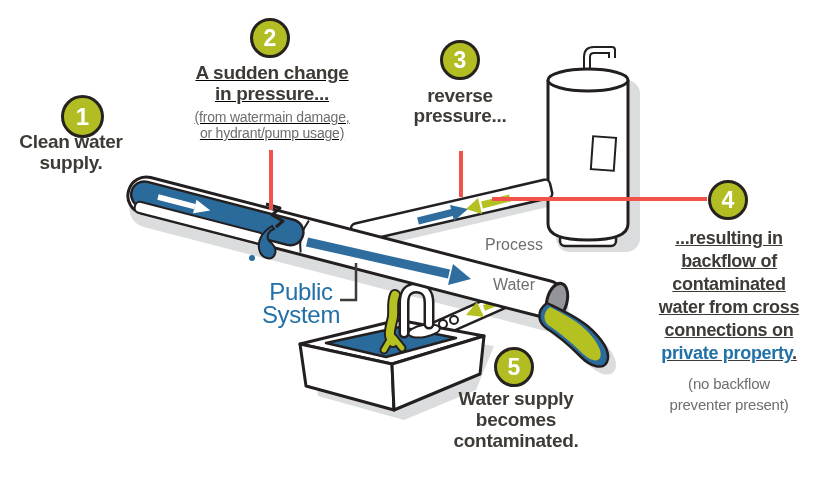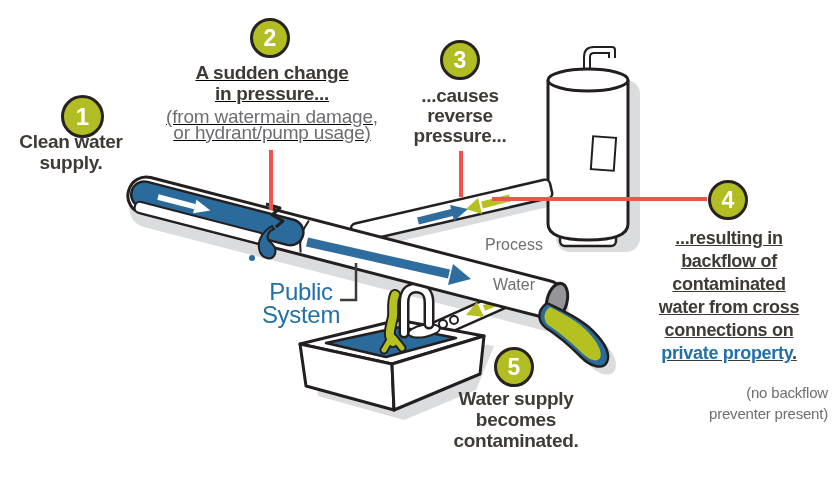--- a/index.html
+++ b/index.html
@@ -11,22 +11,22 @@
   .badge{
     position:absolute;width:40px;height:40px;border-radius:50%;
     background:#b2bd23;border:3px solid #26221d;box-sizing:border-box;
     display:flex;align-items:center;justify-content:center;
     color:#ffffff;font-weight:bold;font-size:23px;z-index:6;
   }
   .badge.big{width:43px;height:43px;font-size:24px;}
   .txt{position:absolute;text-align:center;z-index:5;}
   .step-title{font-weight:bold;color:#3e3a36;font-size:19px;line-height:21px;letter-spacing:-0.3px;}
   .step-title.small{font-size:18px;line-height:23px;text-decoration:underline;}
-  .step-sub{color:#6d6e71;font-size:19px;line-height:16px;margin-top:5px;letter-spacing:-0.2px;}
-  .step-sub.four{font-size:15px;line-height:21px;margin-top:17px;text-align:right;}
+  .step-sub{color:#6d6e71;font-size:14px;line-height:16px;margin-top:5px;letter-spacing:-0.2px;}
+  .step-sub.four{font-size:15px;line-height:21px;margin-top:8px;}
   .blue-text{color:#2270a8;}
   .label-blue{font-weight:normal;color:#2270a8;font-size:24px;line-height:23px;letter-spacing:-0.3px;}
   .label-gray{color:#6d6e71;font-size:16px;line-height:20px;margin-top:20px;}
 </style>
 </head>
 <body>
 
 <div class="canvas">
 
   <svg width="840" height="480" viewBox="0 0 840 480">
@@ -152,21 +152,20 @@
   <div class="txt" style="left:160px;top:62px;width:224px;text-decoration:underline;">
     <div class="step-title">A sudden change</div>
     <div class="step-title">in pressure...</div>
     <div class="step-sub">
       <div>(from watermain damage,</div>
       <div>or hydrant/pump usage)</div>
     </div>
   </div>
 
   <div class="txt" style="left:398px;top:86px;width:124px;">
-    <div class="step-title" style="line-height:20px;">...causes</div>
     <div class="step-title" style="line-height:20px;">reverse</div>
     <div class="step-title" style="line-height:20px;">pressure...</div>
   </div>
 
   <div class="txt" style="left:630px;top:227px;width:198px;">
     <div class="step-title small">...resulting in</div>
     <div class="step-title small">backflow of</div>
     <div class="step-title small">contaminated</div>
     <div class="step-title small">water from cross</div>
     <div class="step-title small">connections on</div>

